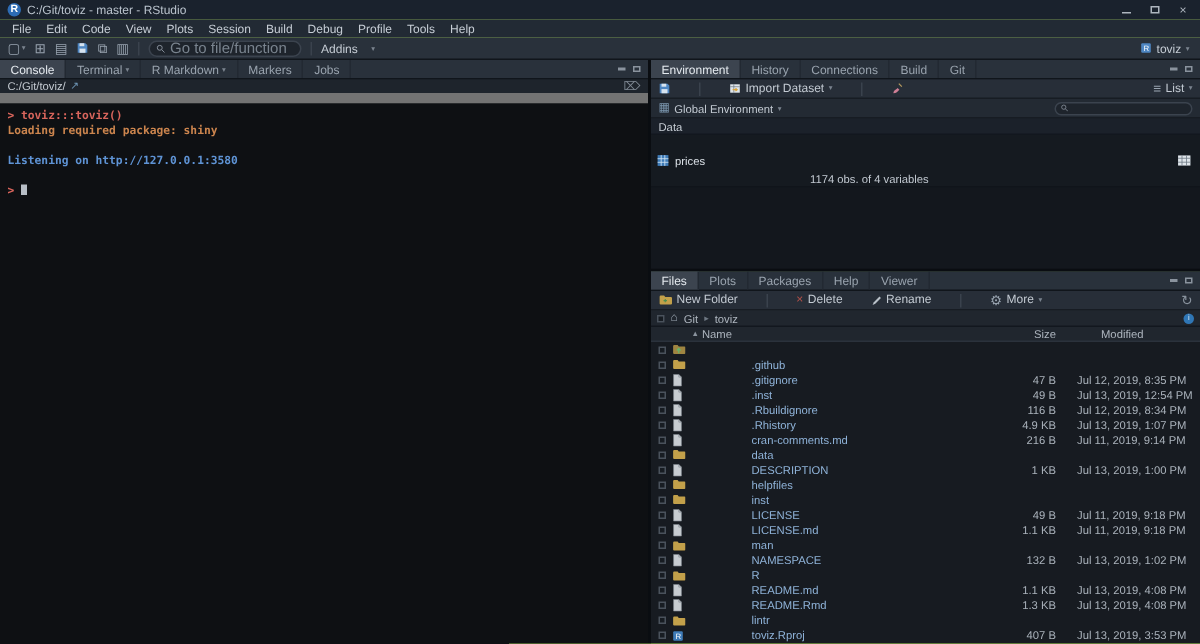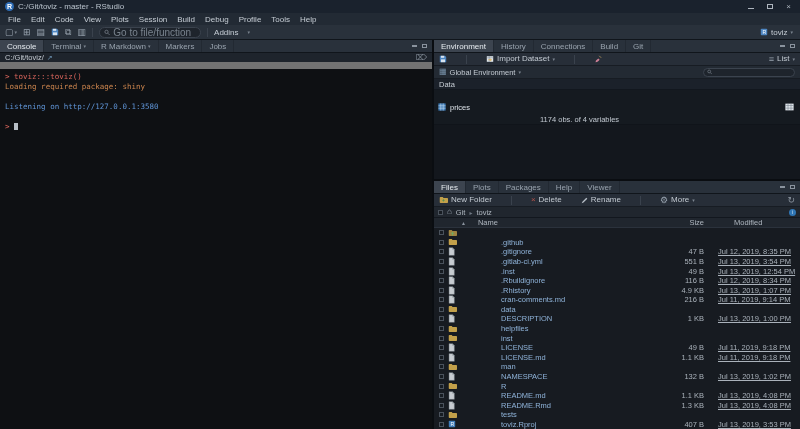--- a/index.html
+++ b/index.html
@@ -36,21 +36,21 @@
   .tab.active{background:#3c444f;color:#e4e9ee;}
   .paneicons{margin-left:auto;display:flex;align-items:center;gap:5px;padding:0 5px;}
   .pmin{width:5px;height:2px;background:#8a939e;}
   .pmax{width:5px;height:4px;border:1px solid #8a939e;}
 
   
   .console-pane{flex:0 0 434px;display:flex;flex-direction:column;background:#0e1114;border-right:2px solid #0a0d11;min-height:0;}
   .pathbar{flex:0 0 11px;background:#1e242c;border-bottom:7px solid #737373;display:flex;align-items:center;gap:3px;padding:0 5px;font-size:7.5px;color:#c5cbd2;}
   .openicon{color:#6f97b8;font-size:7px;line-height:1;}
   .clearicon{margin-left:auto;color:#7f8893;font-size:8px;line-height:1;}
-  .console-body{flex:1;background:#0e1013;padding:3px 5px;font-family:"DejaVu Sans Mono",monospace;font-size:7.5px;line-height:10px;white-space:pre;overflow:hidden;}
+  .console-body{flex:1;background:#0e1013;padding:3px 5px;font-family:"DejaVu Sans Mono",monospace;font-size:7.5px;line-height:10px;white-space:pre;overflow:hidden;font-weight:bold;}
   .cline{min-height:10px;}
   .cursor{display:inline-block;width:4px;height:7px;background:#b7bec6;vertical-align:-1px;}
 
   
   .right-col{flex:1;display:flex;flex-direction:column;min-width:0;}
   .env-pane{flex:0 0 141px;display:flex;flex-direction:column;background:#13171d;border-bottom:2px solid #0a0d11;min-height:0;}
   .ptoolbar{flex:0 0 13px;background:#272e38;border-bottom:1px solid #171c23;display:flex;align-items:center;gap:19px;padding:0 5px;}
   .ptbtn{display:inline-flex;align-items:center;gap:3px;font-size:8px;color:#c3cad2;line-height:1;}
   .scopebar{flex:0 0 13px;background:#232a33;border-bottom:1px solid #171c23;display:flex;align-items:center;gap:4px;padding:0 5px;}
   .scopebtn{display:inline-flex;align-items:center;gap:3px;font-size:7.5px;color:#c3cad2;}
@@ -66,32 +66,32 @@
   .envspace{flex:1;background:#13171d;}
 
   
   .files-pane{flex:1;display:flex;flex-direction:column;background:#171b21;min-height:0;}
   .fbread{flex:0 0 11px;background:#20262e;border-bottom:1px solid #12171e;display:flex;align-items:center;gap:4px;padding:0 4px;font-size:7.5px;color:#aeb6bf;}
   .checkbox{display:inline-block;width:5px;height:5px;border:1px solid #4a525c;background:#171c22;}
   .crumbsep{color:#6f7883;font-size:6px;}
   .homeicon{color:#9aa5b1;font-size:8px;line-height:1;}
   .pathinfo{margin-left:auto;width:7px;height:7px;border-radius:50%;background:#2f76b5;color:#dce8f2;font-size:5px;line-height:7px;text-align:center;}
   .fhdr{flex:0 0 10px;background:#20262e;border-bottom:1px solid #2b323c;display:grid;grid-template-columns:14px 13px 1fr 50px 92px;align-items:center;font-size:7.5px;color:#aeb6bf;}
-  .hname{display:flex;align-items:center;gap:12px;}
+  .hname{display:flex;align-items:center;gap:2px;}
   .sortarrow{font-size:5px;color:#8a939e;}
   .hsize{text-align:right;padding-right:4px;}
   .hmod{padding-left:26px;}
   .hcheck{justify-self:center;}
   .frows{flex:1;display:flex;flex-direction:column;overflow:hidden;}
   .frow{flex:1 1 0;display:grid;grid-template-columns:14px 13px 1fr 50px 92px;align-items:center;font-size:7.5px;line-height:9px;}
   .fcheckwrap{justify-self:center;display:inline-flex;}
   .ficon{display:inline-flex;align-items:center;}
   .fname{color:#8fb3d9;white-space:nowrap;overflow:hidden;margin-left:40px;}
   .fsize{color:#aab2bb;text-align:right;padding-right:4px;white-space:nowrap;}
-  .fmod{color:#aab2bb;padding-left:10px;white-space:nowrap;text-decoration:underline;}
+  .fmod{color:#aab2bb;padding-left:10px;white-space:nowrap;}
 
   .delicon{color:#b5524a;font-size:8px;line-height:1;}
   .gearicon{color:#98a3af;font-size:9px;line-height:1;}
   .refreshicon{color:#8a939e;font-size:9px;line-height:1;}
   .listicon{color:#98a3af;font-size:9px;line-height:1;}
 </style>
 </head>
 <body>
 
 <div class="app">
@@ -367,34 +367,20 @@
             <div class="frow">
               <span class="fcheckwrap">
                 <span class="checkbox"></span>
               </span>
               <span class="ficon">
                 <svg width="7" height="9" viewBox="0 0 10 12">
                   <path d="M1.5 0.5 h5 l2.5 2.5 v8.5 h-7.5 z" fill="#c7ccd1" stroke="#7e868e" stroke-width="0.6"></path>
                   <path d="M6.5 0.5 v2.5 h2.5" fill="none" stroke="#7e868e" stroke-width="0.6"></path>
                 </svg>
               </span>
-              <span class="fname">.gitlab-ci.yml</span>
-              <span class="fsize">551 B</span>
-              <span class="fmod">Jul 13, 2019, 3:54 PM</span>
-            </div>
-            <div class="frow">
-              <span class="fcheckwrap">
-                <span class="checkbox"></span>
-              </span>
-              <span class="ficon">
-                <svg width="7" height="9" viewBox="0 0 10 12">
-                  <path d="M1.5 0.5 h5 l2.5 2.5 v8.5 h-7.5 z" fill="#c7ccd1" stroke="#7e868e" stroke-width="0.6"></path>
-                  <path d="M6.5 0.5 v2.5 h2.5" fill="none" stroke="#7e868e" stroke-width="0.6"></path>
-                </svg>
-              </span>
               <span class="fname">.inst</span>
               <span class="fsize">49 B</span>
               <span class="fmod">Jul 13, 2019, 12:54 PM</span>
             </div>
             <div class="frow">
               <span class="fcheckwrap">
                 <span class="checkbox"></span>
               </span>
               <span class="ficon">
                 <svg width="7" height="9" viewBox="0 0 10 12">
@@ -585,21 +571,21 @@
             </div>
             <div class="frow">
               <span class="fcheckwrap">
                 <span class="checkbox"></span>
               </span>
               <span class="ficon">
                 <svg width="9" height="8" viewBox="0 0 12 10">
                   <path d="M1 2 a1 1 0 0 1 1 -1 h3 l1 1.3 h5 a1 1 0 0 1 1 1 V8 a1 1 0 0 1 -1 1 H2 a1 1 0 0 1 -1 -1 z" fill="#c2a04a"></path>
                 </svg>
               </span>
-              <span class="fname">tests</span>
+              <span class="fname">lintr</span>
               <span class="fsize"></span>
               <span class="fmod"></span>
             </div>
             <div class="frow">
               <span class="fcheckwrap">
                 <span class="checkbox"></span>
               </span>
               <span class="ficon">
                 <svg width="8" height="8" viewBox="0 0 10 10">
                   <rect x="1" y="1" width="8" height="8" rx="1" fill="#3f7cb8"></rect>

